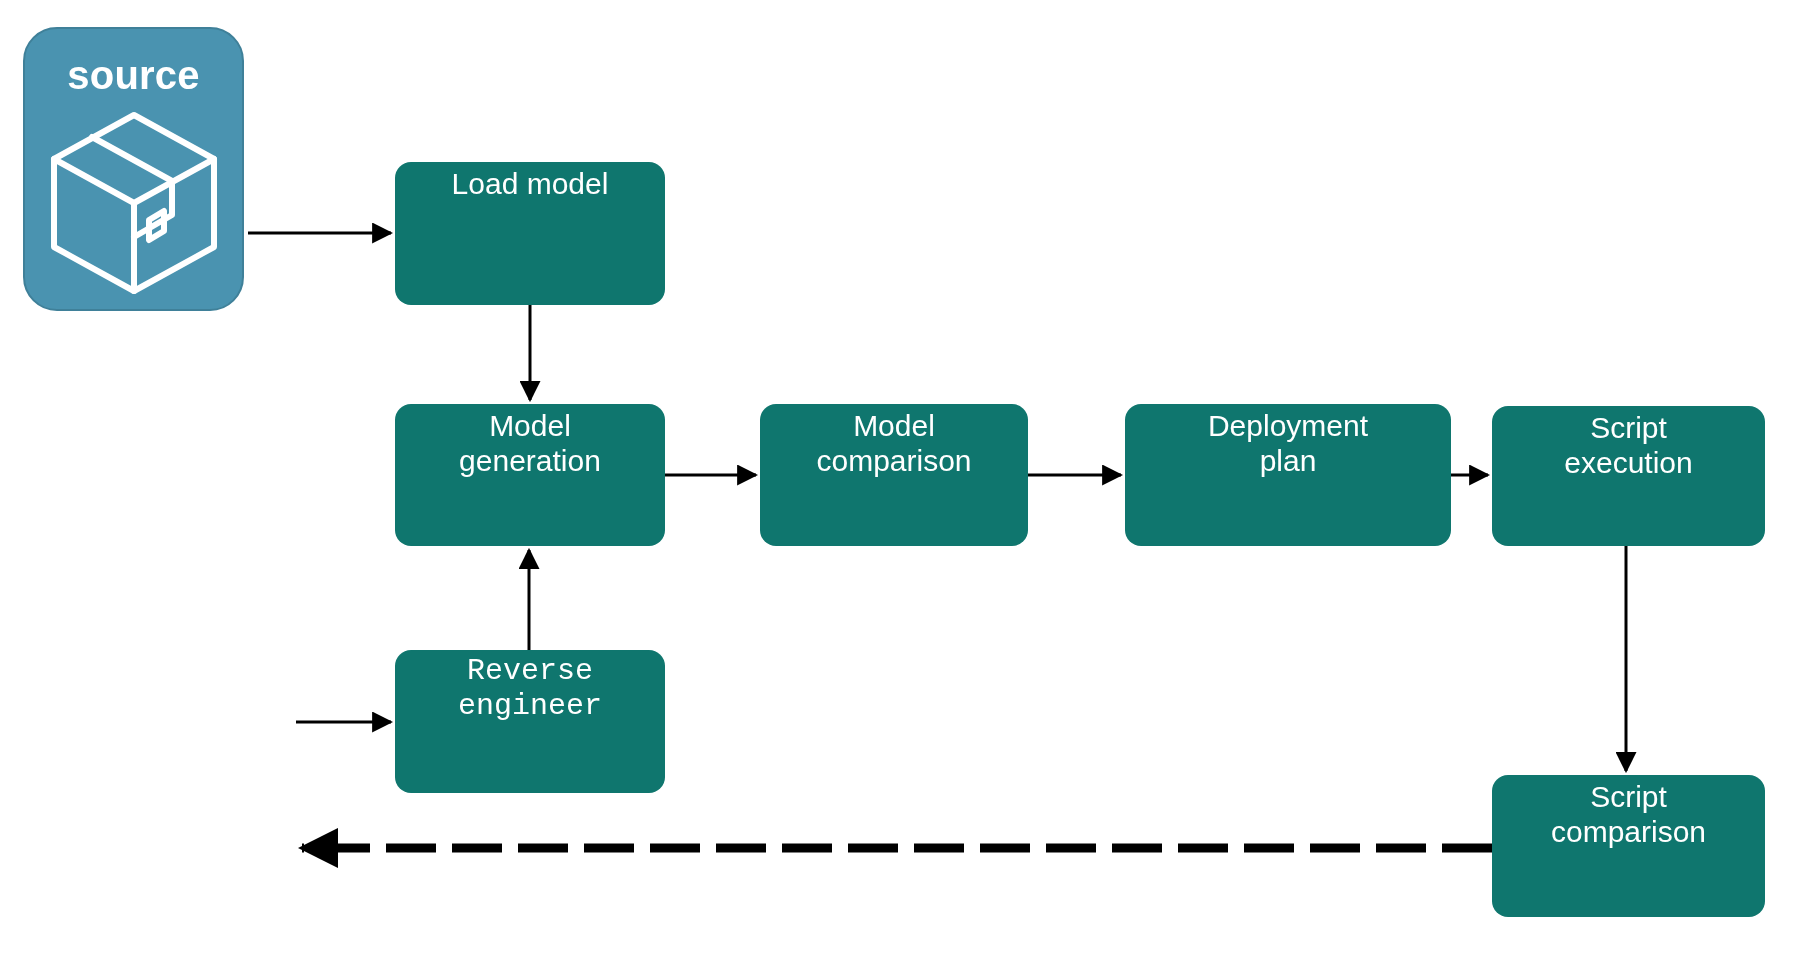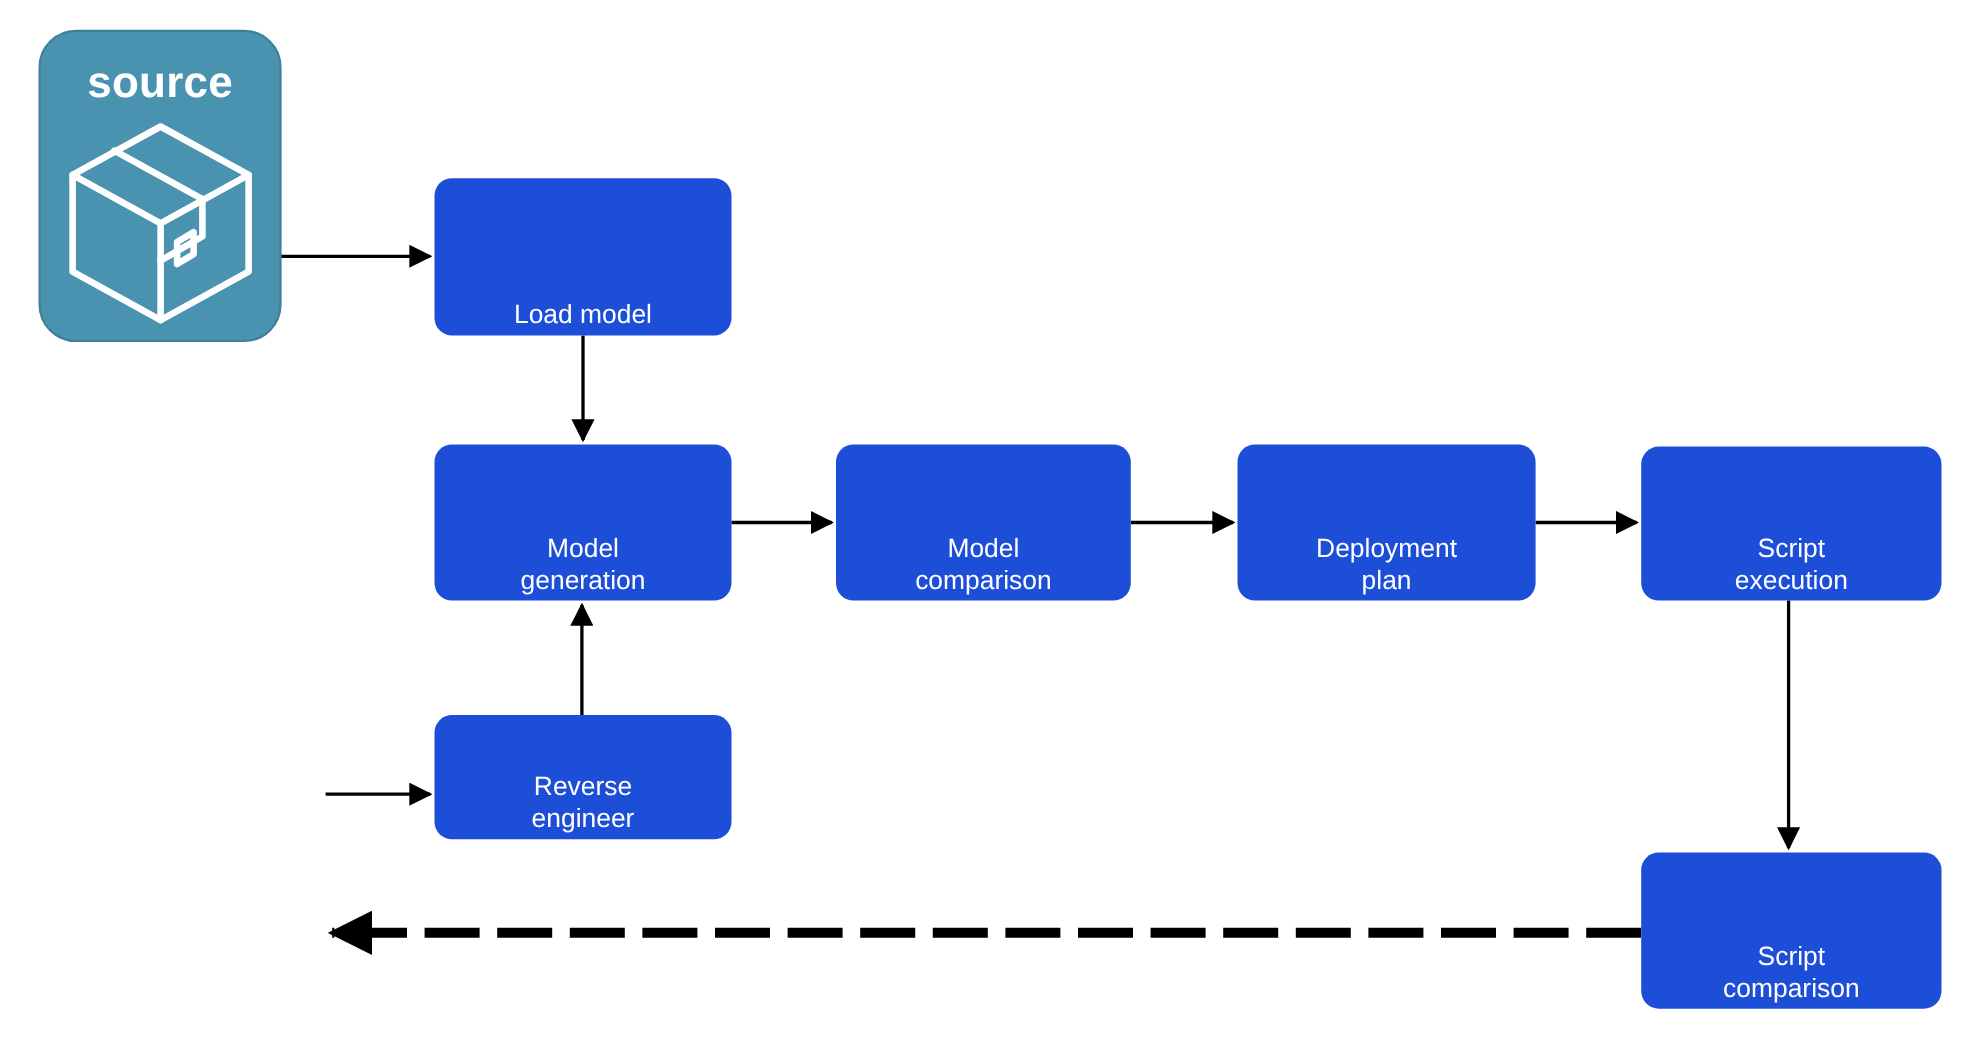--- a/index.html
+++ b/index.html
@@ -52,28 +52,28 @@
     display: flex;
     align-items: center;
     justify-content: center;
     width: 100%;
   }
 
   
   .node {
     position: absolute;
     box-sizing: border-box;
-    background: #1d4ed8;
+    background: #0f766e;
     border-radius: 16px;
     color: #ffffff;
     display: flex;
-    align-items: flex-end;
+    align-items: flex-start;
     justify-content: center;
     text-align: center;
-    font-size: 24px;
+    font-size: 30px;
     line-height: 1.18;
     padding: 4px 10px;
   }
   .node span { display: block; }
 </style>
 </head>
 <body>
 
 <div id="stage">
 
@@ -99,21 +99,21 @@
 
     <line x1="1626" y1="546" x2="1626" y2="771" stroke="#000000" stroke-width="3" marker-end="url(#arrow)"></line>
 
     <line x1="296" y1="722" x2="391" y2="722" stroke="#000000" stroke-width="3" marker-end="url(#arrow)"></line>
 
     <line x1="529" y1="650" x2="529" y2="550" stroke="#000000" stroke-width="3" marker-end="url(#arrow)"></line>
 
     <line x1="1492" y1="848" x2="302" y2="848" stroke="#000000" stroke-width="9" stroke-dasharray="50 16" marker-end="url(#arrow-thick)"></line>
   </svg>
 
-  <div class="endpoint" style="left:35px; top:27px; width:221px; height:284px;">
+  <div class="endpoint" style="left:23px; top:27px; width:221px; height:284px;">
     <div class="endpoint-label">source</div>
     <div class="endpoint-icon">
       <svg width="180" height="190" viewBox="0 0 180 190" fill="none" stroke="#ffffff" stroke-width="6" stroke-linejoin="round" stroke-linecap="round">
 
         <path d="M90 8 L170 52 L170 140 L90 184 L10 140 L10 52 Z"></path>
 
         <path d="M10 52 L90 96 L170 52"></path>
         <path d="M90 96 L90 184"></path>
         <path d="M48 30 L128 74"></path>
         <path d="M128 74 L128 108 L90 130"></path>
@@ -137,35 +137,35 @@
     </div>
   </div>
 
   <div class="node" style="left:760px; top:404px; width:268px; height:142px;">
     <div>
       <span>Model</span>
       <span>comparison</span>
     </div>
   </div>
 
-  <div class="node" style="left:1125px; top:404px; width:271px; height:142px;">
+  <div class="node" style="left:1125px; top:404px; width:326px; height:142px;">
     <div>
       <span>Deployment</span>
       <span>plan</span>
     </div>
   </div>
 
   <div class="node" style="left:1492px; top:406px; width:273px; height:140px;">
     <div>
       <span>Script</span>
       <span>execution</span>
     </div>
   </div>
 
-  <div class="node" style="left:395px; top:650px; width:270px; height:113px;">
+  <div class="node" style="left:395px; top:650px; width:270px; height:143px;font-family:Liberation Mono, monospace;">
     <div>
       <span>Reverse</span>
       <span>engineer</span>
     </div>
   </div>
 
   <div class="node" style="left:1492px; top:775px; width:273px; height:142px;">
     <div>
       <span>Script</span>
       <span>comparison</span>

